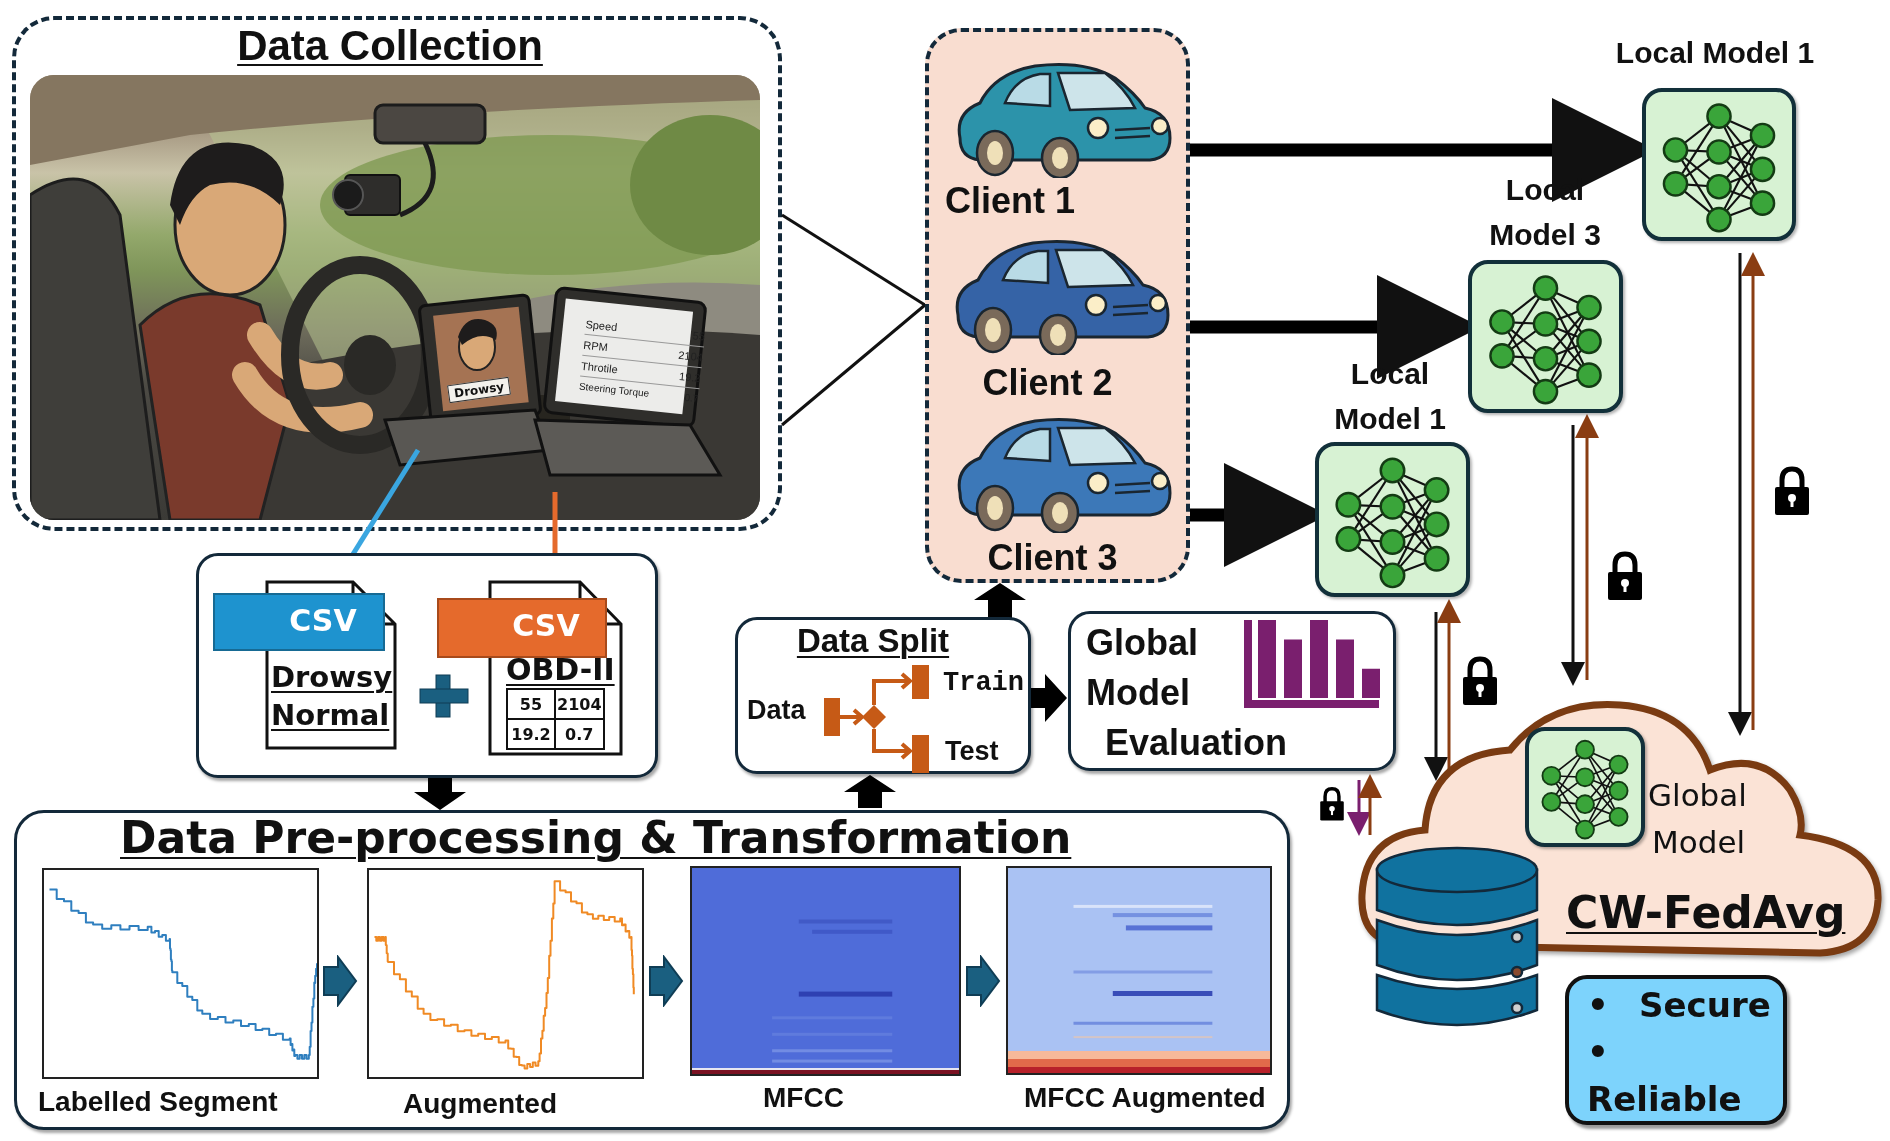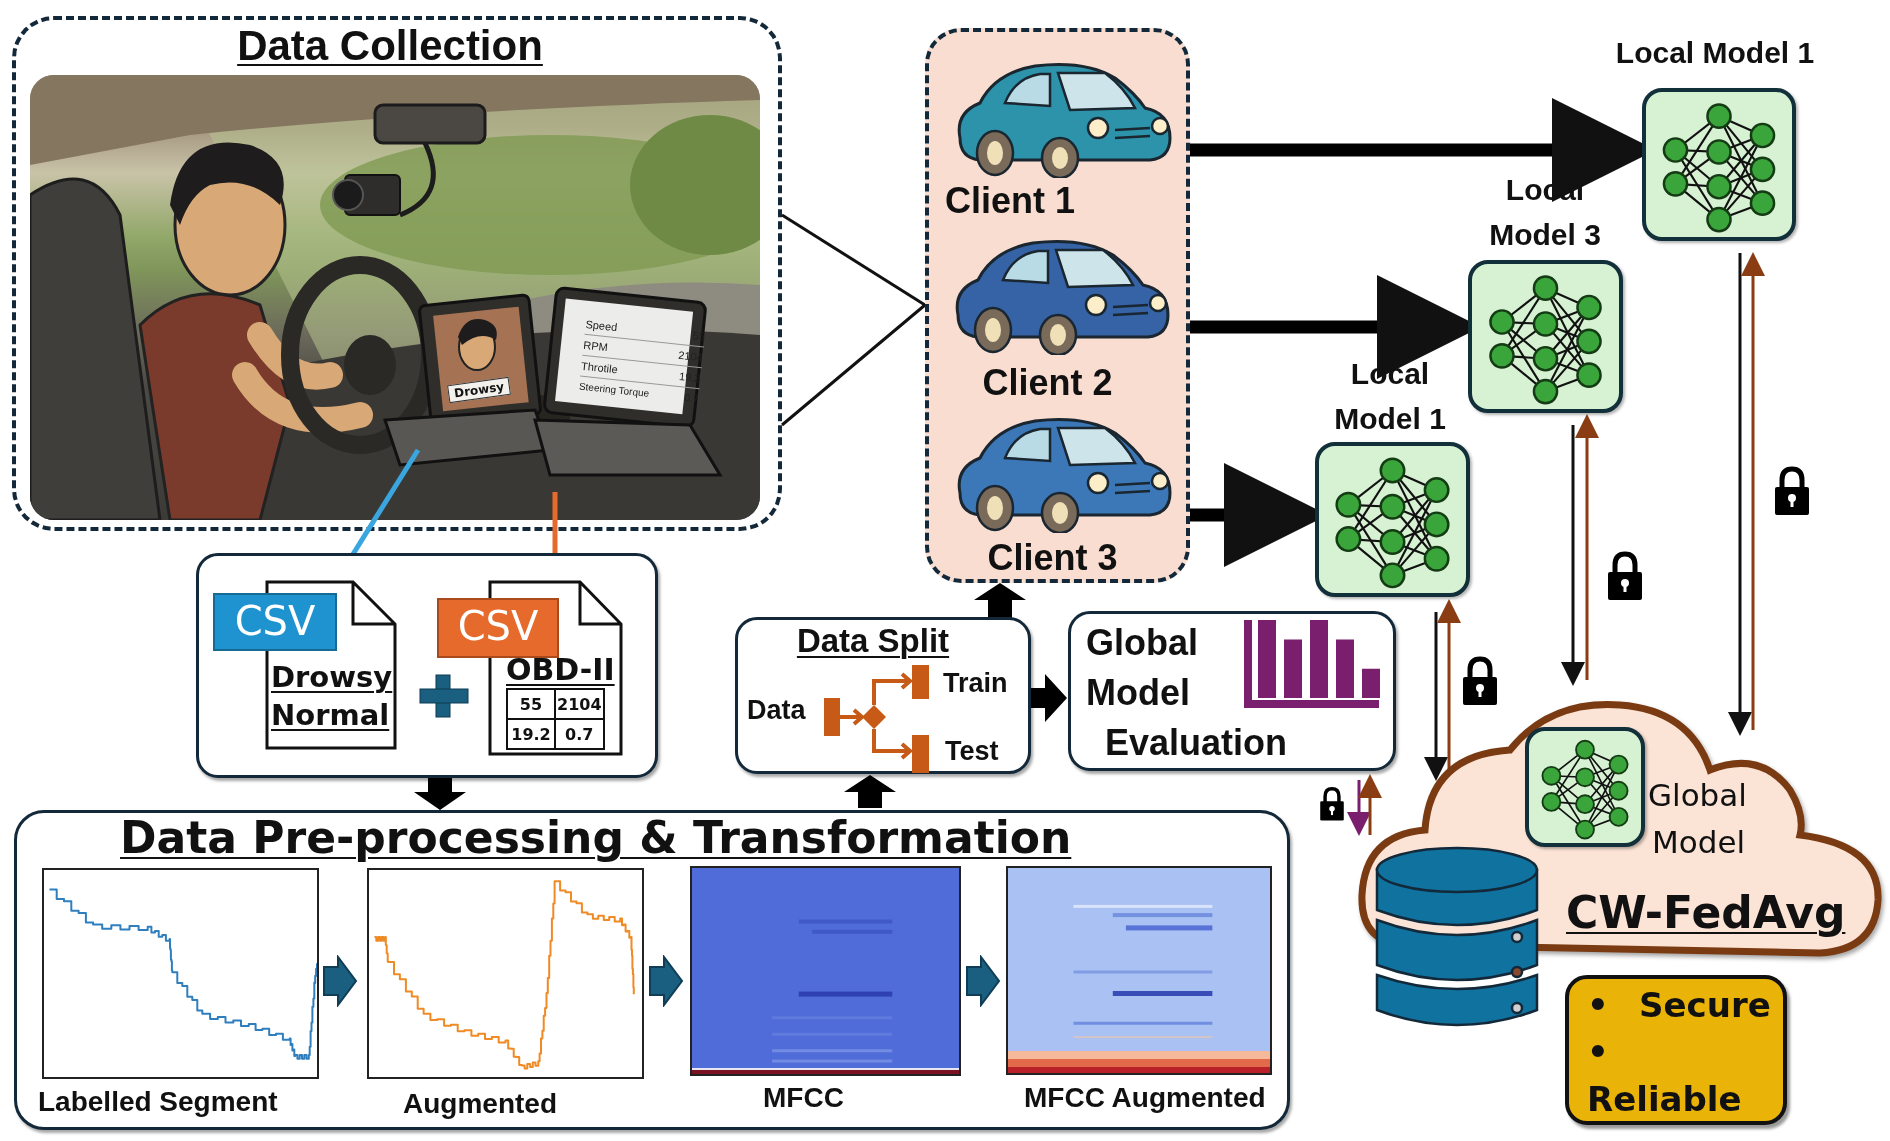--- a/index.html
+++ b/index.html
@@ -9,24 +9,24 @@
   .abs{position:absolute;}
   .b{font-weight:bold;}
   .u{text-decoration:underline;text-underline-offset:4px;text-decoration-thickness:2px;}
   .panel{position:absolute;border:3px solid #13293a;border-radius:22px;background:#fff;box-sizing:border-box;box-shadow:2px 3px 3px rgba(0,0,0,.35);}
   .dashed{position:absolute;border:4px dashed #13293a;border-radius:42px;box-sizing:border-box;}
   .lbl{position:absolute;font-weight:bold;white-space:nowrap;}
   .nnbox{position:absolute;background:#d7f2d3;border:4px solid #12303a;border-radius:20px;box-sizing:border-box;box-shadow:2px 2px 3px rgba(0,0,0,.3);}
   .nnbox svg{width:100%;height:100%;}
   .photo{position:absolute;border-radius:24px;overflow:hidden;
     background:linear-gradient(180deg,#8b7a62 0%,#a49680 12%,#c9c3a8 22%,#93a86b 36%,#7f955a 44%,#6c6a5a 58%,#4c4a44 70%,#3b3a36 100%);}
-  .csv-tag{position:absolute;color:#fff;font-weight:normal;font-size:40px;text-align:center;line-height:52px;font-family:"DejaVu Sans",sans-serif;}
+  .csv-tag{position:absolute;color:#fff;font-weight:bold;font-size:30px;text-align:center;line-height:52px;font-family:"DejaVu Sans",sans-serif;padding-left:48px;}
   .chart-frame{position:absolute;border:2px solid #222;background:#fff;box-sizing:border-box;}
   .cap{position:absolute;font-weight:bold;font-size:28px;white-space:nowrap;font-family:"Liberation Sans",sans-serif;}
-  .bullets{position:absolute;background:#eab308;border:4px solid #111;border-radius:22px;box-sizing:border-box;box-shadow:3px 4px 3px rgba(0,0,0,.4);}
+  .bullets{position:absolute;background:#7dd3fc;border:4px solid #111;border-radius:22px;box-sizing:border-box;box-shadow:3px 4px 3px rgba(0,0,0,.4);}
   .bullets div{font-weight:bold;font-size:34px;height:47px;line-height:47px;padding-left:18px;}
   .bullets span.dot{display:inline-block;width:52px;}
 </style>
 </head>
 <body>
 
 <div class="canvas">
 
   <div class="dashed" style="left:12px;top:16px;width:770px;height:515px;"></div>
   <div class="lbl u" style="left:210px;top:22px;width:360px;text-align:center;font-size:42px;font-family:'Liberation Sans',sans-serif;">Data Collection</div>
@@ -188,21 +188,21 @@
     <line x1="20" y1="52" x2="40" y2="52" stroke="#c65a16" stroke-width="4"></line>
     <path d="M34 45 L42 52 L34 59" fill="none" stroke="#c65a16" stroke-width="4"></path>
     <path d="M54 40 L66 52 L54 64 L42 52 Z" fill="#c65a16"></path>
     <path d="M54 40 L54 16 L88 16" fill="none" stroke="#c65a16" stroke-width="4"></path>
     <path d="M82 9 L90 16 L82 23" fill="none" stroke="#c65a16" stroke-width="4"></path>
     <path d="M54 64 L54 86 L88 86" fill="none" stroke="#c65a16" stroke-width="4"></path>
     <path d="M82 79 L90 86 L82 93" fill="none" stroke="#c65a16" stroke-width="4"></path>
     <rect x="92" y="0" width="17" height="34" fill="#c65a16"></rect>
     <rect x="92" y="70" width="17" height="38" fill="#c65a16"></rect>
   </svg>
-  <div class="lbl" style="left:943px;top:668px;font-size:27px;font-family:Liberation Sans, sans-serif;">Train</div>
+  <div class="lbl" style="left:943px;top:668px;font-size:27px;font-family:Liberation Mono, monospace;">Train</div>
   <div class="lbl" style="left:945px;top:736px;font-size:27px;font-family:'Liberation Sans',sans-serif;">Test</div>
 
   <div class="panel" style="left:1068px;top:611px;width:328px;height:160px;"></div>
   <div class="lbl" style="left:1086px;top:622px;font-size:36px;font-family:'Liberation Sans',sans-serif;">Global</div>
   <div class="lbl" style="left:1086px;top:672px;font-size:36px;font-family:'Liberation Sans',sans-serif;">Model</div>
   <div class="lbl" style="left:1086px;top:722px;font-size:36px;font-family:'Liberation Sans',sans-serif;margin-left:19px;">Evaluation</div>
   <svg class="abs" id="evalIcon" style="left:1244px;top:620px;" width="140" height="95">
       <rect x="0" y="0" width="8" height="88" fill="#7a1f6e"></rect>
       <rect x="0" y="80" width="135" height="8" fill="#7a1f6e"></rect>
       <rect x="14" y="0" width="18" height="78" fill="#7a1f6e"></rect>

